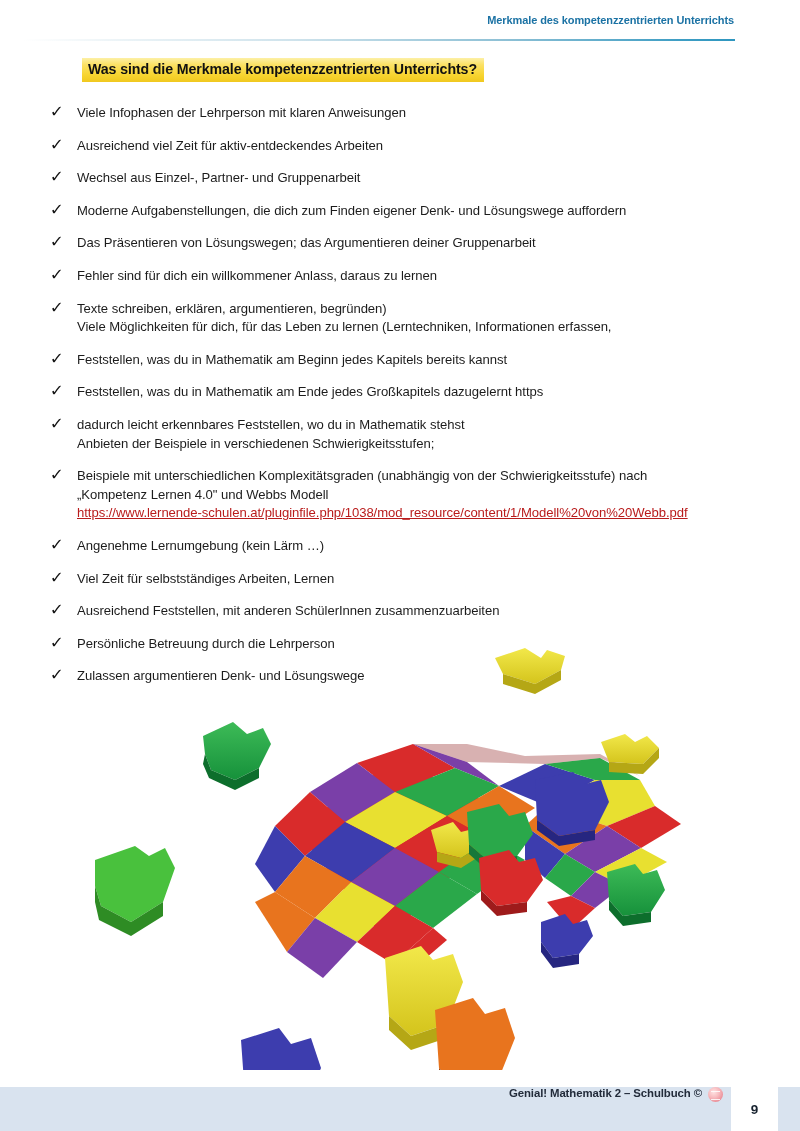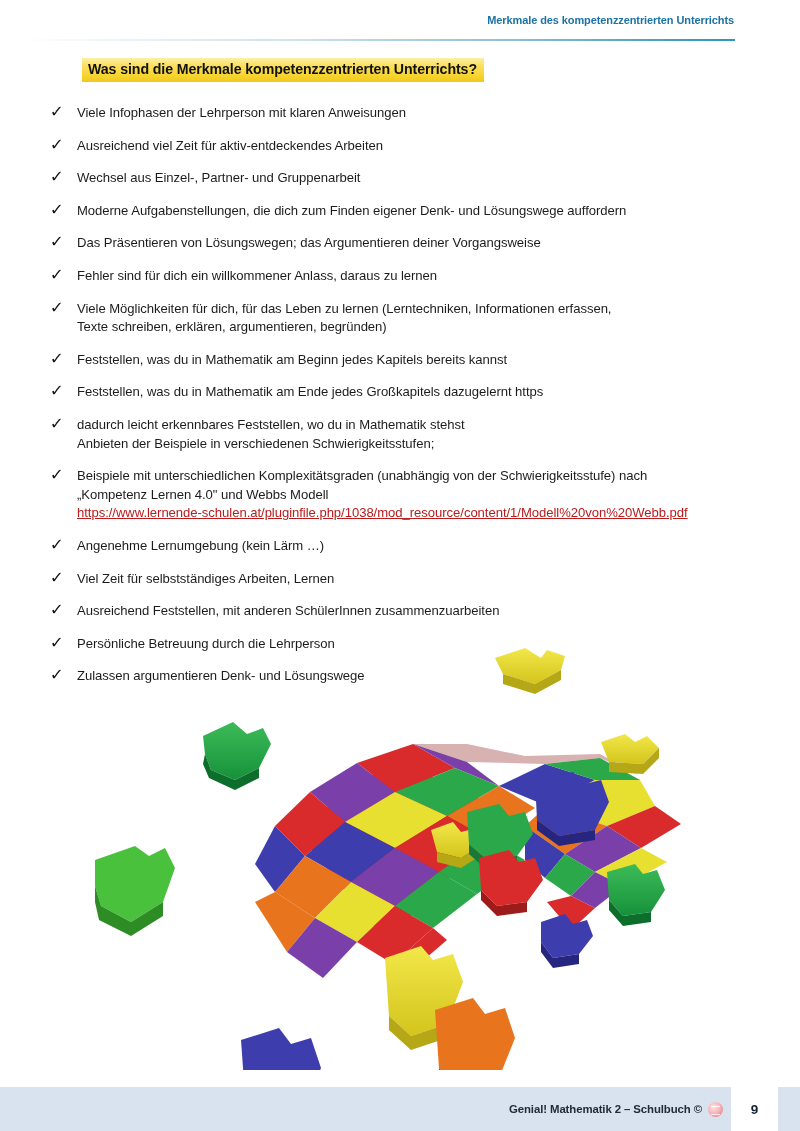--- a/index.html
+++ b/index.html
@@ -75,21 +75,21 @@
     position:absolute;left:95px;top:640px;width:620px;height:430px;
   }
   .puzzle svg{display:block;width:100%;height:100%;}
 
   
   .footer{
     position:absolute;left:0;bottom:0;width:800px;height:44px;
     background:#d9e3ef;
   }
   .footer-inner{
-    position:absolute;right:0;top:0;height:44px;display:flex;align-items:center;
+    position:absolute;right:0;top:0;height:44px;display:flex;
   }
   .footer-text{
     font-size:11.4px;font-weight:bold;color:#222b3a;
     letter-spacing:-0.1px;white-space:nowrap;
     padding-right:6px;
   }
   .footer-logo{
     width:15px;height:15px;border-radius:50%;
     background:radial-gradient(circle at 38% 34%, #ffe3e3 0%, #f7b9bd 42%, #e98b95 78%, #d9737f 100%);
     position:relative;display:inline-block;margin-right:8px;flex:0 0 auto;
@@ -135,30 +135,30 @@
       <div class="item">
         <span class="tick">✓</span>
         <span class="line">Wechsel aus Einzel-, Partner- und Gruppenarbeit</span>
       </div>
       <div class="item">
         <span class="tick">✓</span>
         <span class="line">Moderne Aufgabenstellungen, die dich zum Finden eigener Denk- und Lösungswege auffordern</span>
       </div>
       <div class="item">
         <span class="tick">✓</span>
-        <span class="line">Das Präsentieren von Lösungswegen; das Argumentieren deiner Vorgangsweise</span>
+        <span class="line">Das Präsentieren von Lösungswegen; das Argumentieren deiner Gruppenarbeit</span>
       </div>
       <div class="item">
         <span class="tick">✓</span>
         <span class="line">Fehler sind für dich ein willkommener Anlass, daraus zu lernen</span>
       </div>
       <div class="item">
         <span class="tick">✓</span>
+        <span class="line">Texte schreiben, erklären, argumentieren, begründen)</span>
         <span class="line">Viele Möglichkeiten für dich, für das Leben zu lernen (Lerntechniken, Informationen erfassen,</span>
-        <span class="line">Texte schreiben, erklären, argumentieren, begründen)</span>
       </div>
       <div class="item">
         <span class="tick">✓</span>
         <span class="line">Feststellen, was du in Mathematik am Beginn jedes Kapitels bereits kannst</span>
       </div>
       <div class="item">
         <span class="tick">✓</span>
         <span class="line">Feststellen, was du in Mathematik am Ende jedes Großkapitels dazugelernt https</span>
       </div>
       <div class="item">

